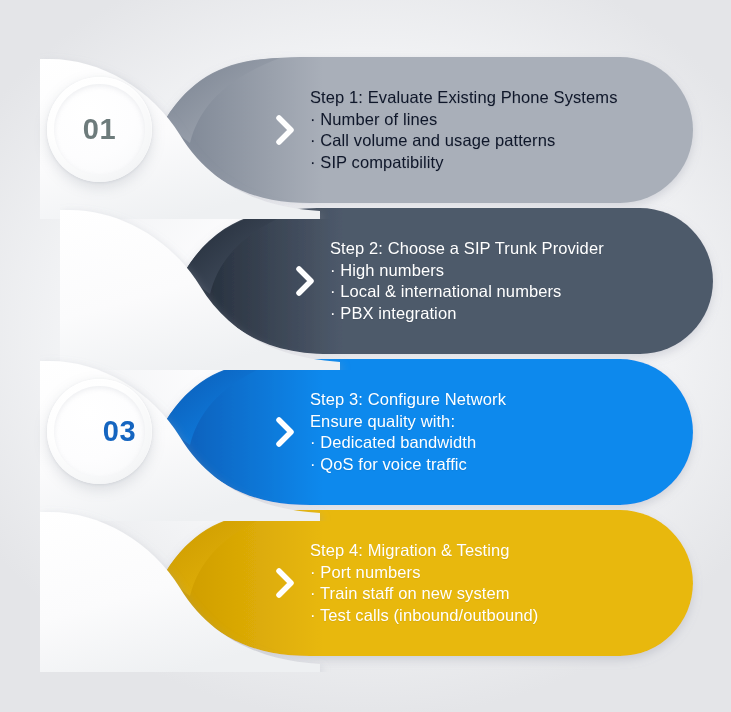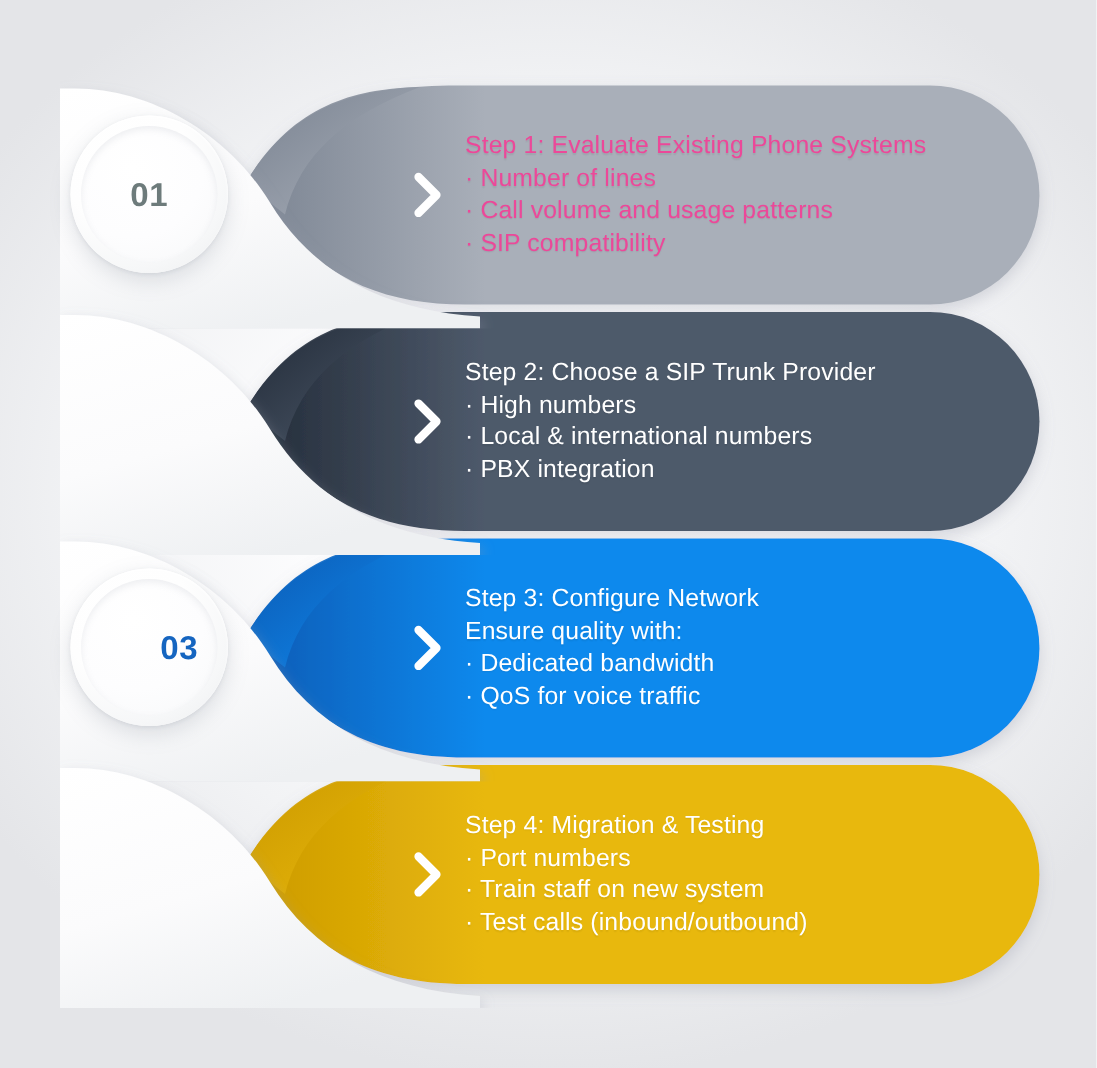--- a/index.html
+++ b/index.html
@@ -44,21 +44,21 @@
     color:#ffffff;
     pointer-events:none;
   }
   .content .line {
     font-size:16.5px;
     line-height:21.5px;
     letter-spacing:0.1px;
     white-space:nowrap;
     text-shadow:0 1px 1px rgba(0,0,0,0.07);
   }
-  .step1 .content .line { color:#ec4899; }
+  .step1 .content .line { color:#0f172a; }
 
   
   .chevron {
     position:absolute;
     left:272px;
     top:50%;
     transform:translateY(-50%);
     width:28px; height:34px;
   }
 
@@ -86,21 +86,21 @@
     position:absolute;
     inset:7px;
     border-radius:50%;
     background:
       radial-gradient(circle at 38% 30%, #ffffff 0%, #fdfdfe 55%, #f7f8f9 100%);
     box-shadow:inset 0 2px 5px rgba(150,156,168,0.16);
   }
   .badge-num {
     position:relative;
     z-index:2;
-    font-size:22px;
+    font-size:29px;
     font-weight:bold;
     letter-spacing:0.5px;
   }
 
   
   .s1 .badge-num { color:#6d7b7b; }
   .s2 .badge-num { color:#1d2430; }
   .s3 .badge-num { color:#1565c0;margin-left:40px; }
   .s4 .badge-num { color:#e0b000; }
 
@@ -157,21 +157,21 @@
       <div class="content">
         <div class="line">Step 1: Evaluate Existing Phone Systems</div>
         <div class="line">· Number of lines</div>
         <div class="line">· Call volume and usage patterns</div>
         <div class="line">· SIP compatibility</div>
       </div>
       <div class="badge">
         <span class="badge-num">01</span>
       </div>
     </div>
-    <div class="step step2 s2" style="top: 206px;">
+    <div class="step step2 s2" style="top: 206px; margin-left: 20px;">
       <svg class="ribbon-svg" viewBox="0 0 535 150">
         <defs>
           <linearGradient id="grad2" x1="0" y1="0" x2="1" y2="0">
             <stop offset="0" stop-color="#222b38"></stop>
             <stop offset="0.30" stop-color="#4e5a6b"></stop>
             <stop offset="1" stop-color="#4e5a6b"></stop>
           </linearGradient>
           <linearGradient id="tip2" x1="0" y1="0.1" x2="0.9" y2="1">
             <stop offset="0" stop-color="#222b38"></stop>
             <stop offset="1" stop-color="#4e5a6b"></stop>

